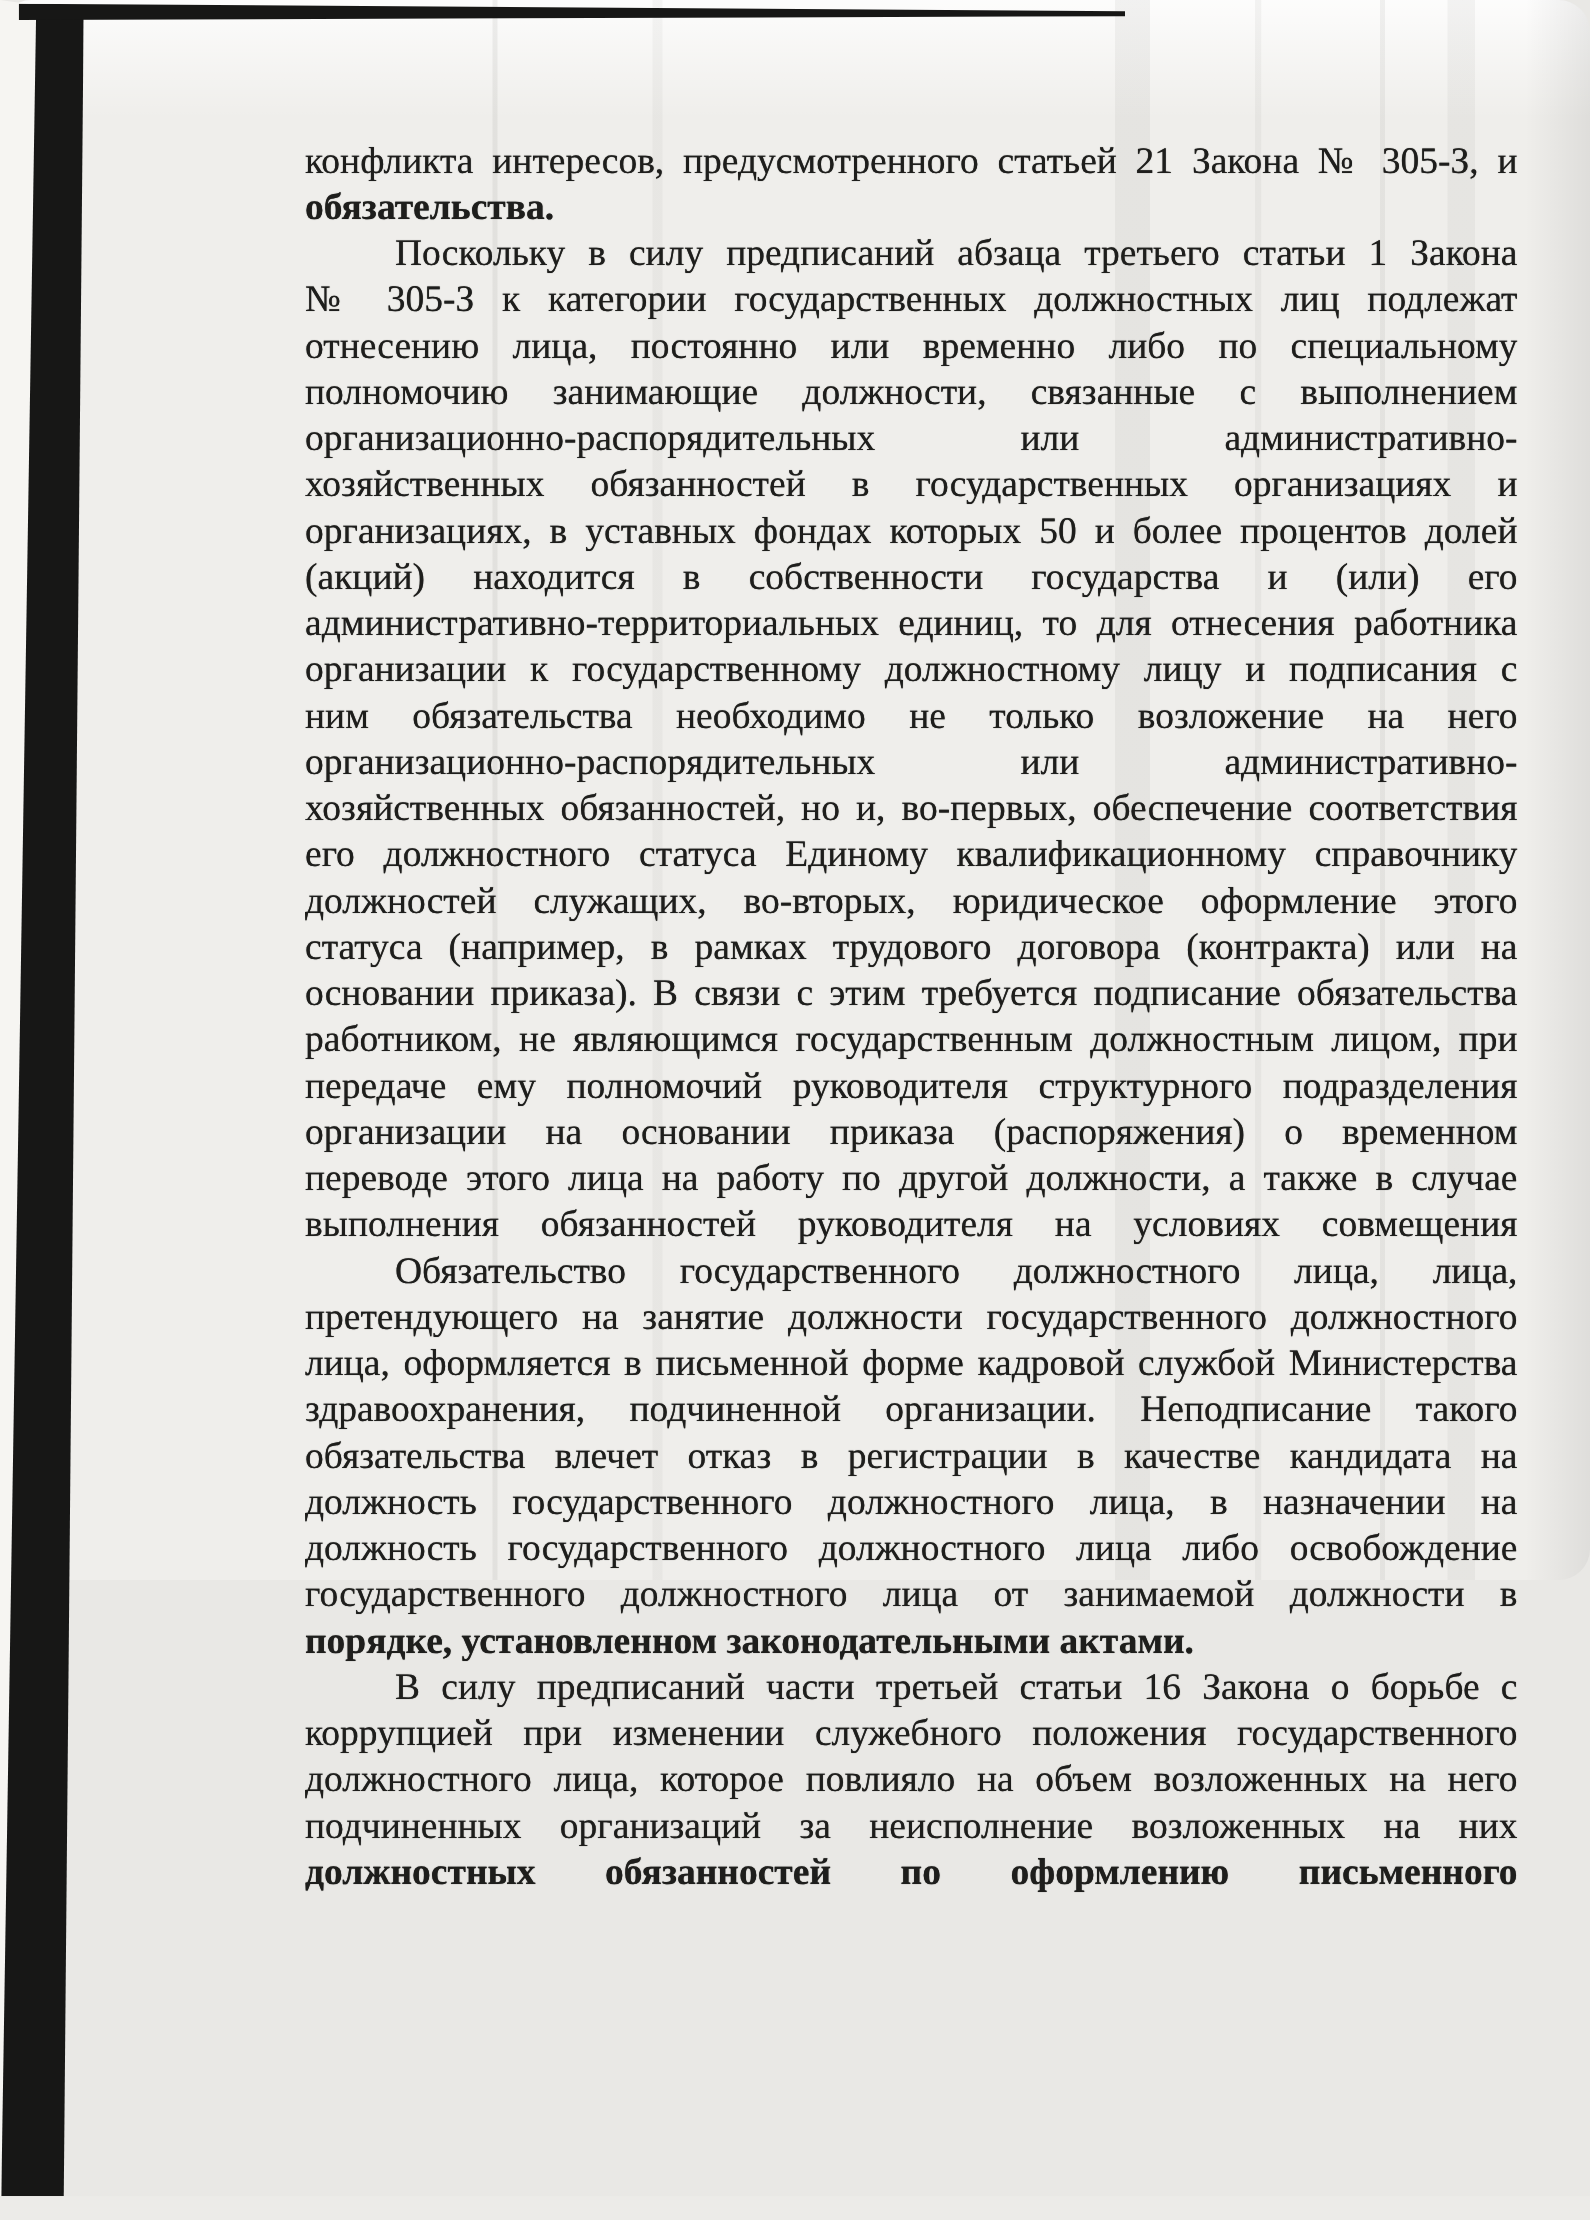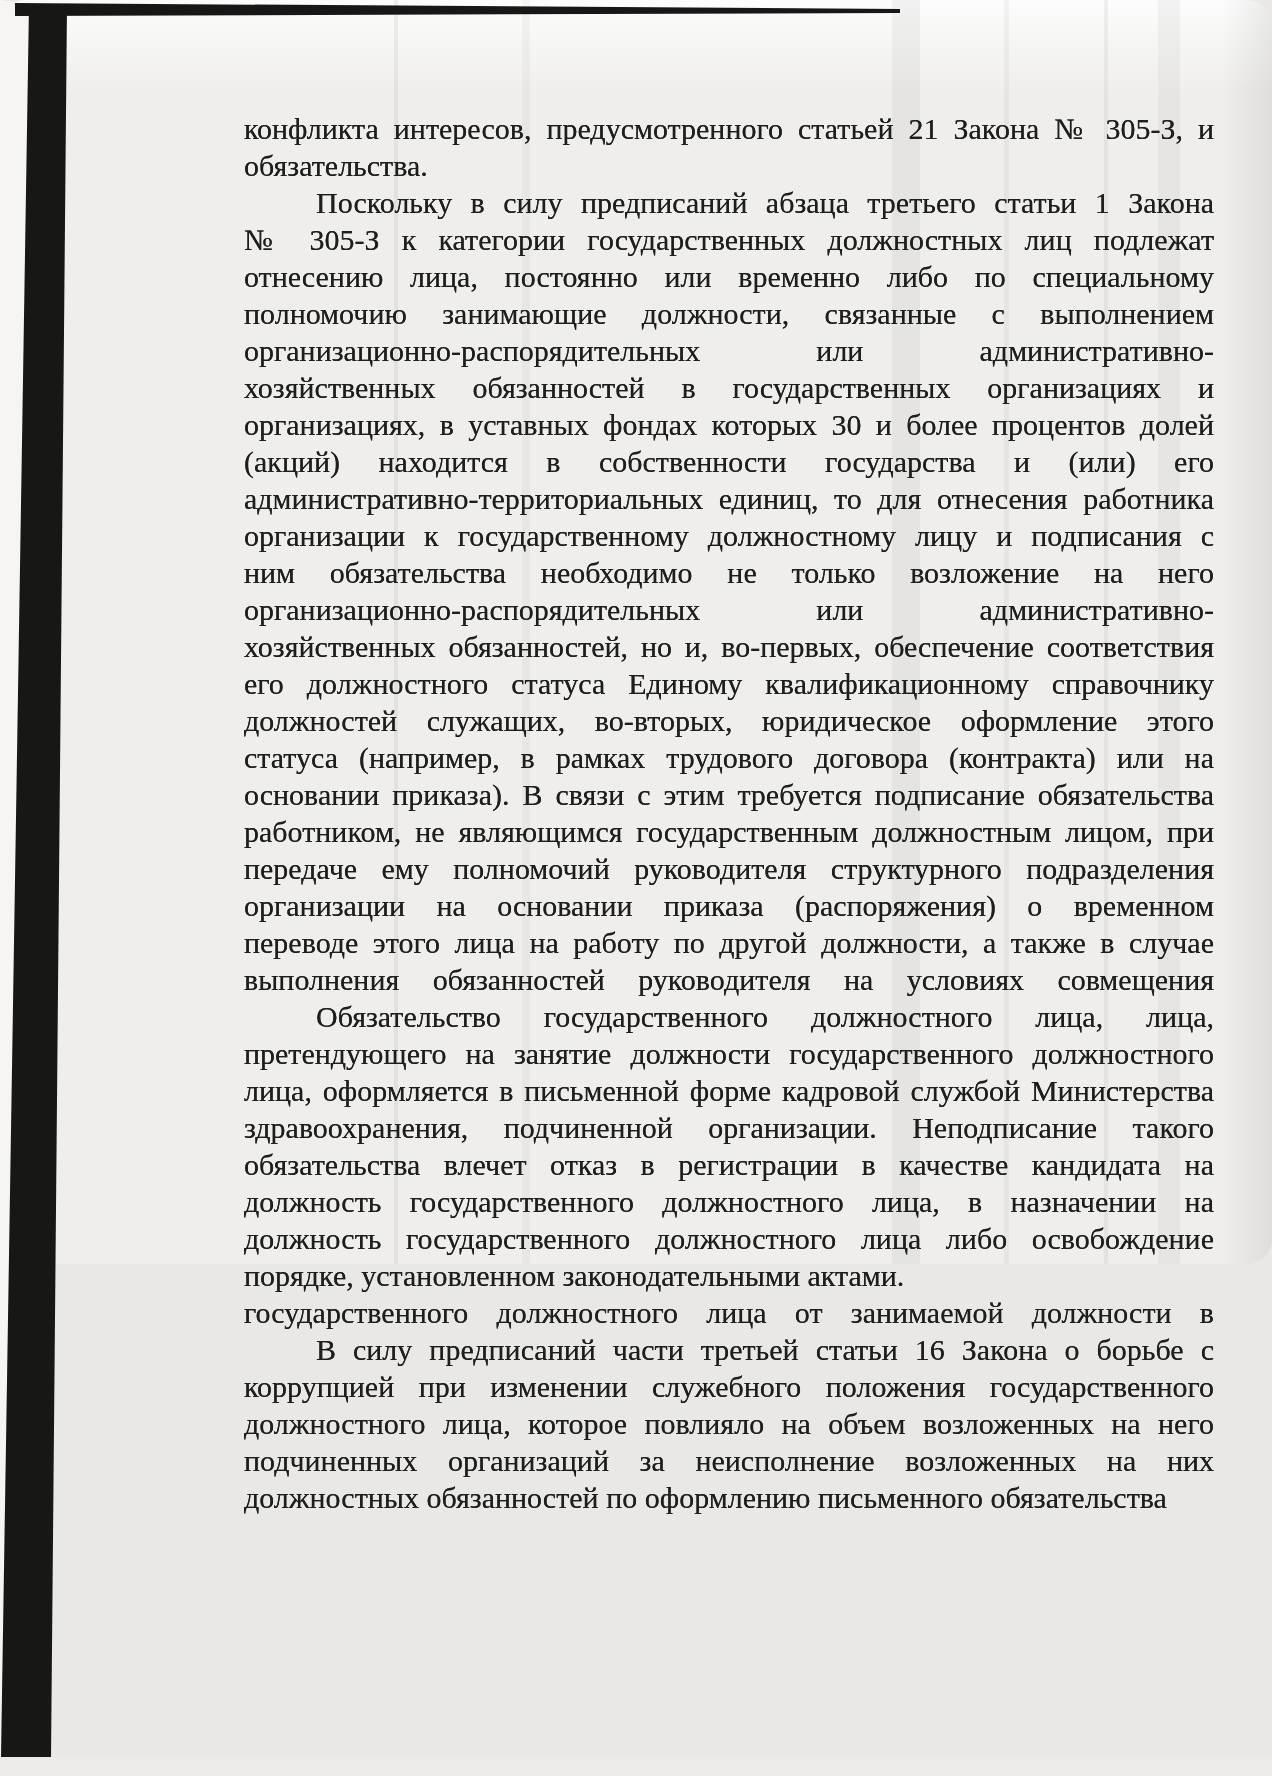--- a/index.html
+++ b/index.html
@@ -80,21 +80,21 @@
     text-shadow:0 0 0.6px rgba(30,30,28,0.9);
   }
   .paragraph{margin:0;padding:0;}
   .line{
     height:37px;
     overflow:hidden;
     text-align:justify;
     text-align-last:justify;
     white-space:normal;
   }
-  .line.last{ text-align-last:left; }
+  .line.last{ text-align-last:left;font-weight:bold; }
   .line.first{ text-indent:72px; }
 </style>
 </head>
 <body>
 
 <div class="scan-page">
   <div class="mark-left-sliver"></div>
   <div class="mark-left"></div>
   <div class="mark-top"></div>
   <div class="mark-bottom"></div>
@@ -103,21 +103,21 @@
         <div class="line">конфликта интересов, предусмотренного статьей 21 Закона № 305-З, и</div>
         <div class="line last">обязательства.</div>
       </div>
       <div class="paragraph">
         <div class="line first">Поскольку в силу предписаний абзаца третьего статьи 1 Закона</div>
         <div class="line">№ 305-З к категории государственных должностных лиц подлежат</div>
         <div class="line">отнесению лица, постоянно или временно либо по специальному</div>
         <div class="line">полномочию занимающие должности, связанные с выполнением</div>
         <div class="line">организационно-распорядительных или административно-</div>
         <div class="line">хозяйственных обязанностей в государственных организациях и</div>
-        <div class="line">организациях, в уставных фондах которых 30 и более процентов долей</div>
+        <div class="line">организациях, в уставных фондах которых 50 и более процентов долей</div>
         <div class="line">(акций) находится в собственности государства и (или) его</div>
         <div class="line">административно-территориальных единиц, то для отнесения работника</div>
         <div class="line">организации к государственному должностному лицу и подписания с</div>
         <div class="line">ним обязательства необходимо не только возложение на него</div>
         <div class="line">организационно-распорядительных или административно-</div>
         <div class="line">хозяйственных обязанностей, но и, во-первых, обеспечение соответствия</div>
         <div class="line">его должностного статуса Единому квалификационному справочнику</div>
         <div class="line">должностей служащих, во-вторых, юридическое оформление этого</div>
         <div class="line">статуса (например, в рамках трудового договора (контракта) или на</div>
         <div class="line">основании приказа). В связи с этим требуется подписание обязательства</div>
@@ -128,22 +128,22 @@
         <div class="line">выполнения обязанностей руководителя на условиях совмещения</div>
       </div>
       <div class="paragraph">
         <div class="line first">Обязательство государственного должностного лица, лица,</div>
         <div class="line">претендующего на занятие должности государственного должностного</div>
         <div class="line">лица, оформляется в письменной форме кадровой службой Министерства</div>
         <div class="line">здравоохранения, подчиненной организации. Неподписание такого</div>
         <div class="line">обязательства влечет отказ в регистрации в качестве кандидата на</div>
         <div class="line">должность государственного должностного лица, в назначении на</div>
         <div class="line">должность государственного должностного лица либо освобождение</div>
+        <div class="line">государственного должностного лица от занимаемой должности в</div>
         <div class="line last">порядке, установленном законодательными актами.</div>
-        <div class="line">государственного должностного лица от занимаемой должности в</div>
       </div>
       <div class="paragraph">
         <div class="line first">В силу предписаний части третьей статьи 16 Закона о борьбе с</div>
         <div class="line">коррупцией при изменении служебного положения государственного</div>
         <div class="line">должностного лица, которое повлияло на объем возложенных на него</div>
       </div>
       <div class="paragraph">
         <div class="line">подчиненных организаций за неисполнение возложенных на них</div>
         <div class="line last">должностных обязанностей по оформлению письменного обязательства</div>
       </div>

